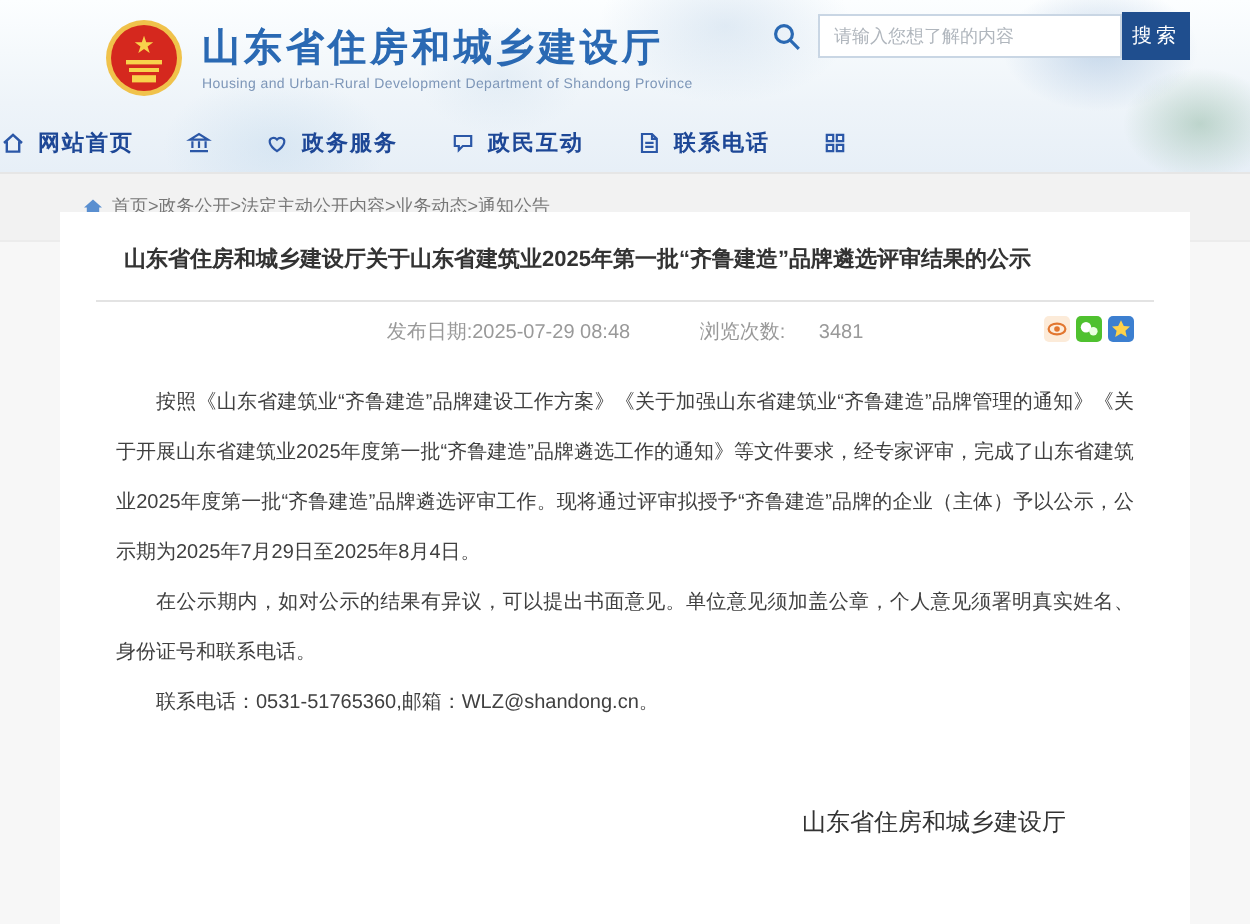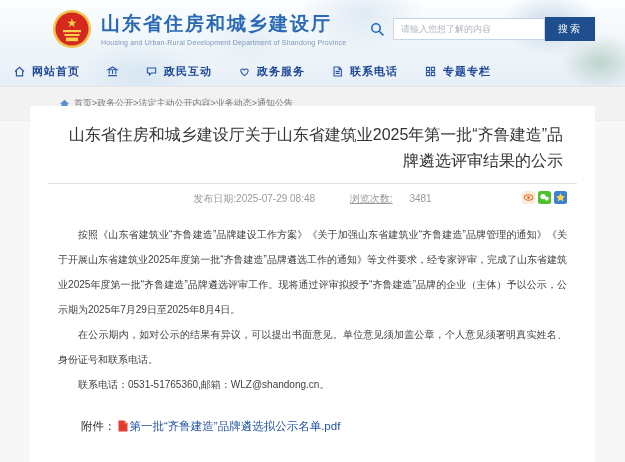--- a/index.html
+++ b/index.html
@@ -14,48 +14,48 @@
       radial-gradient(55px 40px at 96% 72%, rgba(100,155,120,.35), transparent 70%),
       radial-gradient(90px 55px at 58% 15%, rgba(160,190,220,.28), transparent 70%),
       radial-gradient(80px 50px at 22% 85%, rgba(165,200,228,.25), transparent 70%),
       radial-gradient(60px 40px at 40% 45%, rgba(190,212,232,.25), transparent 70%),
       linear-gradient(180deg,#fcfeff 0%,#eef4f9 60%,#e7eff7 100%);
   }
   .header-row { height:57px; display:flex; align-items:center; position:relative; }
   .brand { display:flex; align-items:center; margin-left:52px; gap:9px; cursor:pointer; }
   .site-title { font-size:19px; font-weight:bold; color:#2a69b3; letter-spacing:2px; }
   .site-subtitle { font-size:7px; color:#7d96b8; margin-top:2px; letter-spacing:.2px; }
-  .search { position:absolute; right:30px; top:17px; display:flex; align-items:center; }
+  .search { position:absolute; right:30px; top:6px; display:flex; align-items:center; }
   .search svg { margin-right:8px; }
   .search input { width:152px; height:22px; border:1px solid #c9d6e4; background:#fff;
     font-size:9px; padding:0 7px; color:#333; outline:none; }
   .search input::placeholder { color:#b0b6bd; }
-  .search button { width:50px; height:24px; background:#1f4e8e; color:#fff; border:none;
+  .search button { width:34px; height:24px; background:#1f4e8e; color:#fff; border:none;
     font-size:10px; letter-spacing:2px; cursor:pointer; }
 
   
-  .nav-row { height:29px; display:flex; align-items:center; gap:26px;margin-left:13px; }
+  .nav-row { height:29px; display:flex; align-items:center; gap:26px; }
   .nav-item { display:flex; align-items:center; gap:6px; cursor:pointer; }
   .nav-item span { font-size:11px; font-weight:bold; color:#1d4796; letter-spacing:1px; }
 
   
   .breadcrumb-bar { height:35px; background:#f2f2f2; border-top:1px solid #e6e6e6;
-    border-bottom:1px solid #ececec; display:flex; align-items:center; padding-left:60px; gap:5px; }
+    border-bottom:1px solid #ececec; display:flex; align-items:center; padding-left:42px; gap:5px; }
   .breadcrumb-bar span { font-size:9px; color:#777; cursor:pointer; }
 
   
   .sheet { position:absolute; top:106px; left:30px; right:30px; bottom:0; background:#fff;
     padding:14px 28px 0; }
-  .article-title { font-size:16px; font-weight:normal; color:#333; text-align:right;
+  .article-title { font-size:11px; font-weight:bold; color:#333; text-align:left;
     line-height:1.6; padding:2px 4px 10px; }
   .divider { height:1px; background:#e3e3e3; margin:0 -10px; }
   .meta { position:relative; text-align:center; font-size:10px; color:#999;
     padding:8px 0 10px; }
   .meta .m-pub { margin-right:32px; }
-  .meta .m-views { margin-right:14px;text-decoration:underline; }
+  .meta .m-views { margin-right:14px; }
   .share { position:absolute; right:0; top:7px; display:flex; gap:3px; }
   .share svg { cursor:pointer; display:block; }
 
   .body-text p { font-size:10px; color:#404040; line-height:25px; text-indent:2em;
     text-align:justify; }
   .body-text { padding-top:6px; }
 
   .attachment { margin-top:22px; font-size:11.5px; color:#333; text-indent:2em; }
   .attachment .att-label { color:#333; }
   .attachment svg { vertical-align:-2px; margin:0 2px; }
@@ -102,41 +102,40 @@
         </svg>
         <span>网站首页</span>
       </div>
       <div class="nav-item">
         <svg width="13" height="13" viewBox="0 0 13 13">
           <path d="M2 4.8 L6.5 2 L11 4.8 Z M3.2 5.6 V9 M6.5 5.6 V9 M9.8 5.6 V9 M2 10.6 H11" stroke="#2b57a7" stroke-width="1.1" fill="none"></path>
         </svg>
       </div>
       <div class="nav-item">
         <svg width="13" height="13" viewBox="0 0 13 13">
+          <path d="M6.5 10.6 C2.1 7.6 2.1 4.5 4.3 4 C5.6 3.7 6.5 4.8 6.5 4.8 C6.5 4.8 7.4 3.7 8.7 4 C10.9 4.5 10.9 7.6 6.5 10.6 Z" stroke="#2b57a7" stroke-width="1.1" fill="none"></path>
+        </svg>
+        <span>政务服务</span>
+      </div>
+      <div class="nav-item">
+        <svg width="13" height="13" viewBox="0 0 13 13">
           <path d="M2.4 3 H10.6 V8 H6.4 L4.4 10 V8 H2.4 Z" stroke="#2b57a7" stroke-width="1.1" fill="none"></path>
         </svg>
         <span>政民互动</span>
-      </div>
-      <div class="nav-item">
-        <svg width="13" height="13" viewBox="0 0 13 13">
-          <path d="M6.5 10.6 C2.1 7.6 2.1 4.5 4.3 4 C5.6 3.7 6.5 4.8 6.5 4.8 C6.5 4.8 7.4 3.7 8.7 4 C10.9 4.5 10.9 7.6 6.5 10.6 Z" stroke="#2b57a7" stroke-width="1.1" fill="none"></path>
-        </svg>
-        <span>政务服务</span>
       </div>
       <div class="nav-item">
         <svg width="13" height="13" viewBox="0 0 13 13">
           <path d="M3 2 H8 L10.4 4.4 V11 H3 Z M8 2 V4.4 H10.4 M4.6 6.4 H8.8 M4.6 8.4 H8.8" stroke="#2b57a7" stroke-width="1.1" fill="none"></path>
         </svg>
         <span>联系电话</span>
       </div>
       <div class="nav-item">
         <svg width="13" height="13" viewBox="0 0 13 13">
           <path d="M2.4 2.4 H5.6 V5.6 H2.4 Z M7.4 2.4 H10.6 V5.6 H7.4 Z M2.4 7.4 H5.6 V10.6 H2.4 Z M7.4 7.4 H10.6 V10.6 H7.4 Z" stroke="#2b57a7" stroke-width="1.1" fill="none"></path>
         </svg>
-        <span>专题专栏</span>
       </div>
     </div>
   </div>
 
   <div class="breadcrumb-bar">
     <svg width="9" height="9" viewBox="0 0 9 9">
       <path d="M4.5 0.8 L9 4.8 H7.6 V8.4 H1.4 V4.8 H0 Z" fill="#5a8fd0"></path>
     </svg>
     <span>首页&gt;政务公开&gt;法定主动公开内容&gt;业务动态&gt;通知公告</span>
   </div>
@@ -166,25 +165,19 @@
         </svg>
       </div>
     </div>
 
     <div class="body-text">
       <p>按照《山东省建筑业“齐鲁建造”品牌建设工作方案》《关于加强山东省建筑业“齐鲁建造”品牌管理的通知》《关于开展山东省建筑业2025年度第一批“齐鲁建造”品牌遴选工作的通知》等文件要求，经专家评审，完成了山东省建筑业2025年度第一批“齐鲁建造”品牌遴选评审工作。现将通过评审拟授予“齐鲁建造”品牌的企业（主体）予以公示，公示期为2025年7月29日至2025年8月4日。</p>
       <p>在公示期内，如对公示的结果有异议，可以提出书面意见。单位意见须加盖公章，个人意见须署明真实姓名、身份证号和联系电话。</p>
       <p>联系电话：0531-51765360,邮箱：WLZ@shandong.cn。</p>
     </div>
 
-    <div class="attachment">
-      <span class="att-label">附件：</span><svg width="10" height="12" viewBox="0 0 10 12">
-        <path d="M0.5 0.5 H6.5 L9.5 3.5 V11.5 H0.5 Z" fill="#e33b2e"></path>
-        <path d="M6.5 0.5 V3.5 H9.5 Z" fill="#f79b8f"></path>
-      </svg><a>第一批“齐鲁建造”品牌遴选拟公示名单.pdf</a>
-    </div>
 
     <div class="signature">
       <div>山东省住房和城乡建设厅</div>
 
     </div>
   </div>
 </div>
 
 </body></html>

